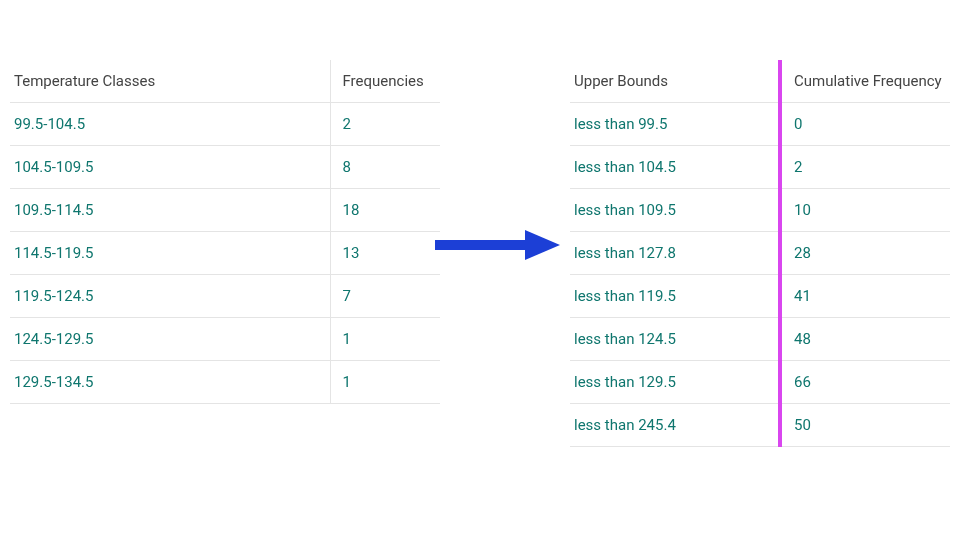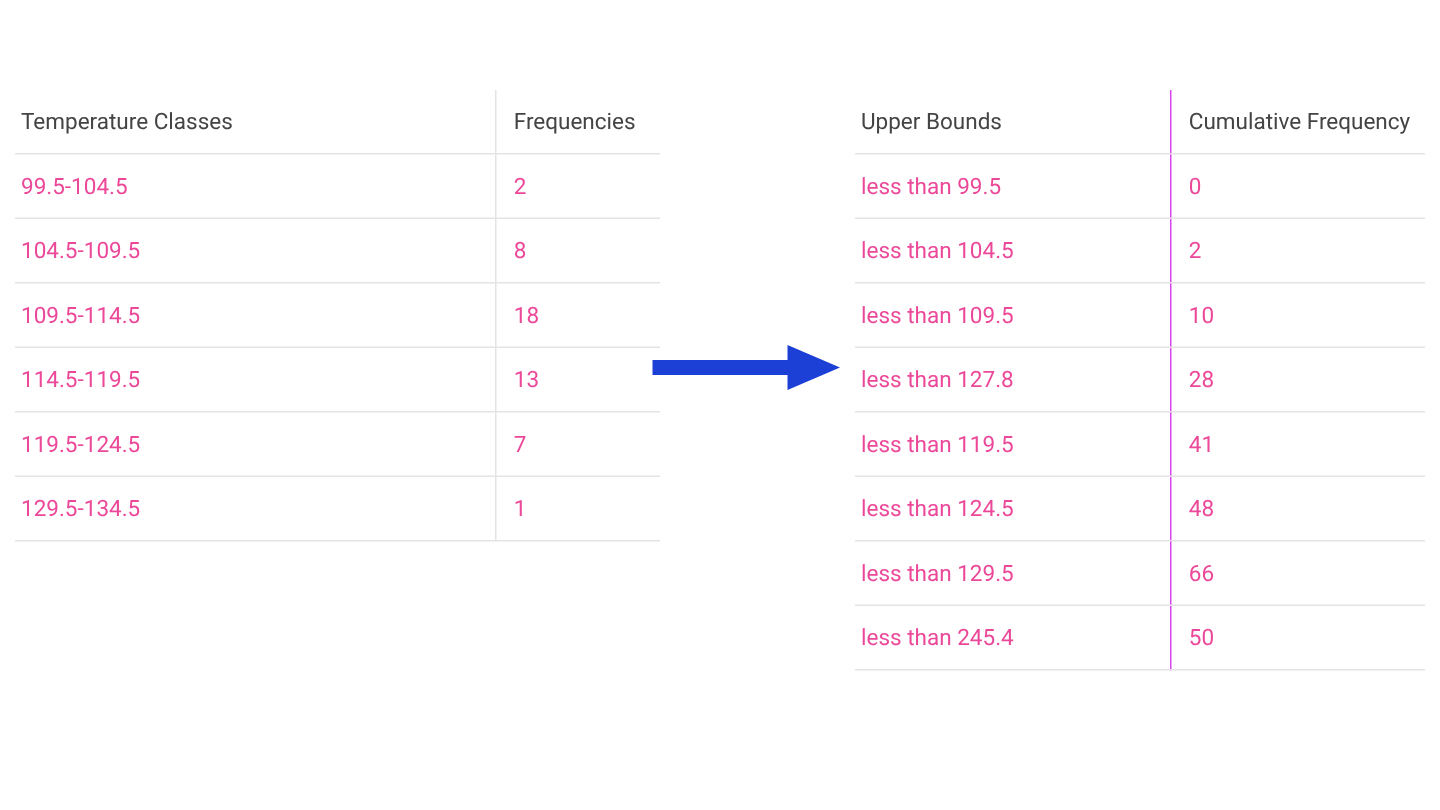--- a/index.html
+++ b/index.html
@@ -24,30 +24,30 @@
   .left-table { width: 430px; }
   .right-table { width: 380px; margin-left: 130px; }
   .row {
     display: table-row;
   }
   .cell {
     display: table-cell;
     padding: 12px 8px 12px 4px;
     border-bottom: 1px solid #e4e4e4;
     font-size: 15px;
-    color: #ec4899;
+    color: #0f766e;
     vertical-align: middle;
   }
   .header .cell {
     color: #444;
     font-weight: 400;
   }
   .left-table .col1 { width: 320px; border-right: 1px solid #e4e4e4; }
   .left-table .col2 { width: 110px; padding-left: 12px; }
-  .right-table .col1 { width: 210px; border-right: 1px solid #d946ef; }
+  .right-table .col1 { width: 210px; border-right: 4px solid #d946ef; }
   .right-table .col2 { width: 170px; padding-left: 12px; }
   .arrow-wrap {
     position: absolute;
     left: 430px;
     top: 225px;
     width: 130px;
     height: 40px;
     display: flex;
     align-items: center;
     justify-content: center;
@@ -75,20 +75,24 @@
       <div class="cell col1">109.5-114.5</div>
       <div class="cell col2">18</div>
     </div>
     <div class="row">
       <div class="cell col1">114.5-119.5</div>
       <div class="cell col2">13</div>
     </div>
     <div class="row">
       <div class="cell col1">119.5-124.5</div>
       <div class="cell col2">7</div>
+    </div>
+    <div class="row">
+      <div class="cell col1">124.5-129.5</div>
+      <div class="cell col2">1</div>
     </div>
     <div class="row">
       <div class="cell col1">129.5-134.5</div>
       <div class="cell col2">1</div>
     </div>
   </div>
 
   <div class="table right-table">
     <div class="row header">
       <div class="cell col1">Upper Bounds</div>

